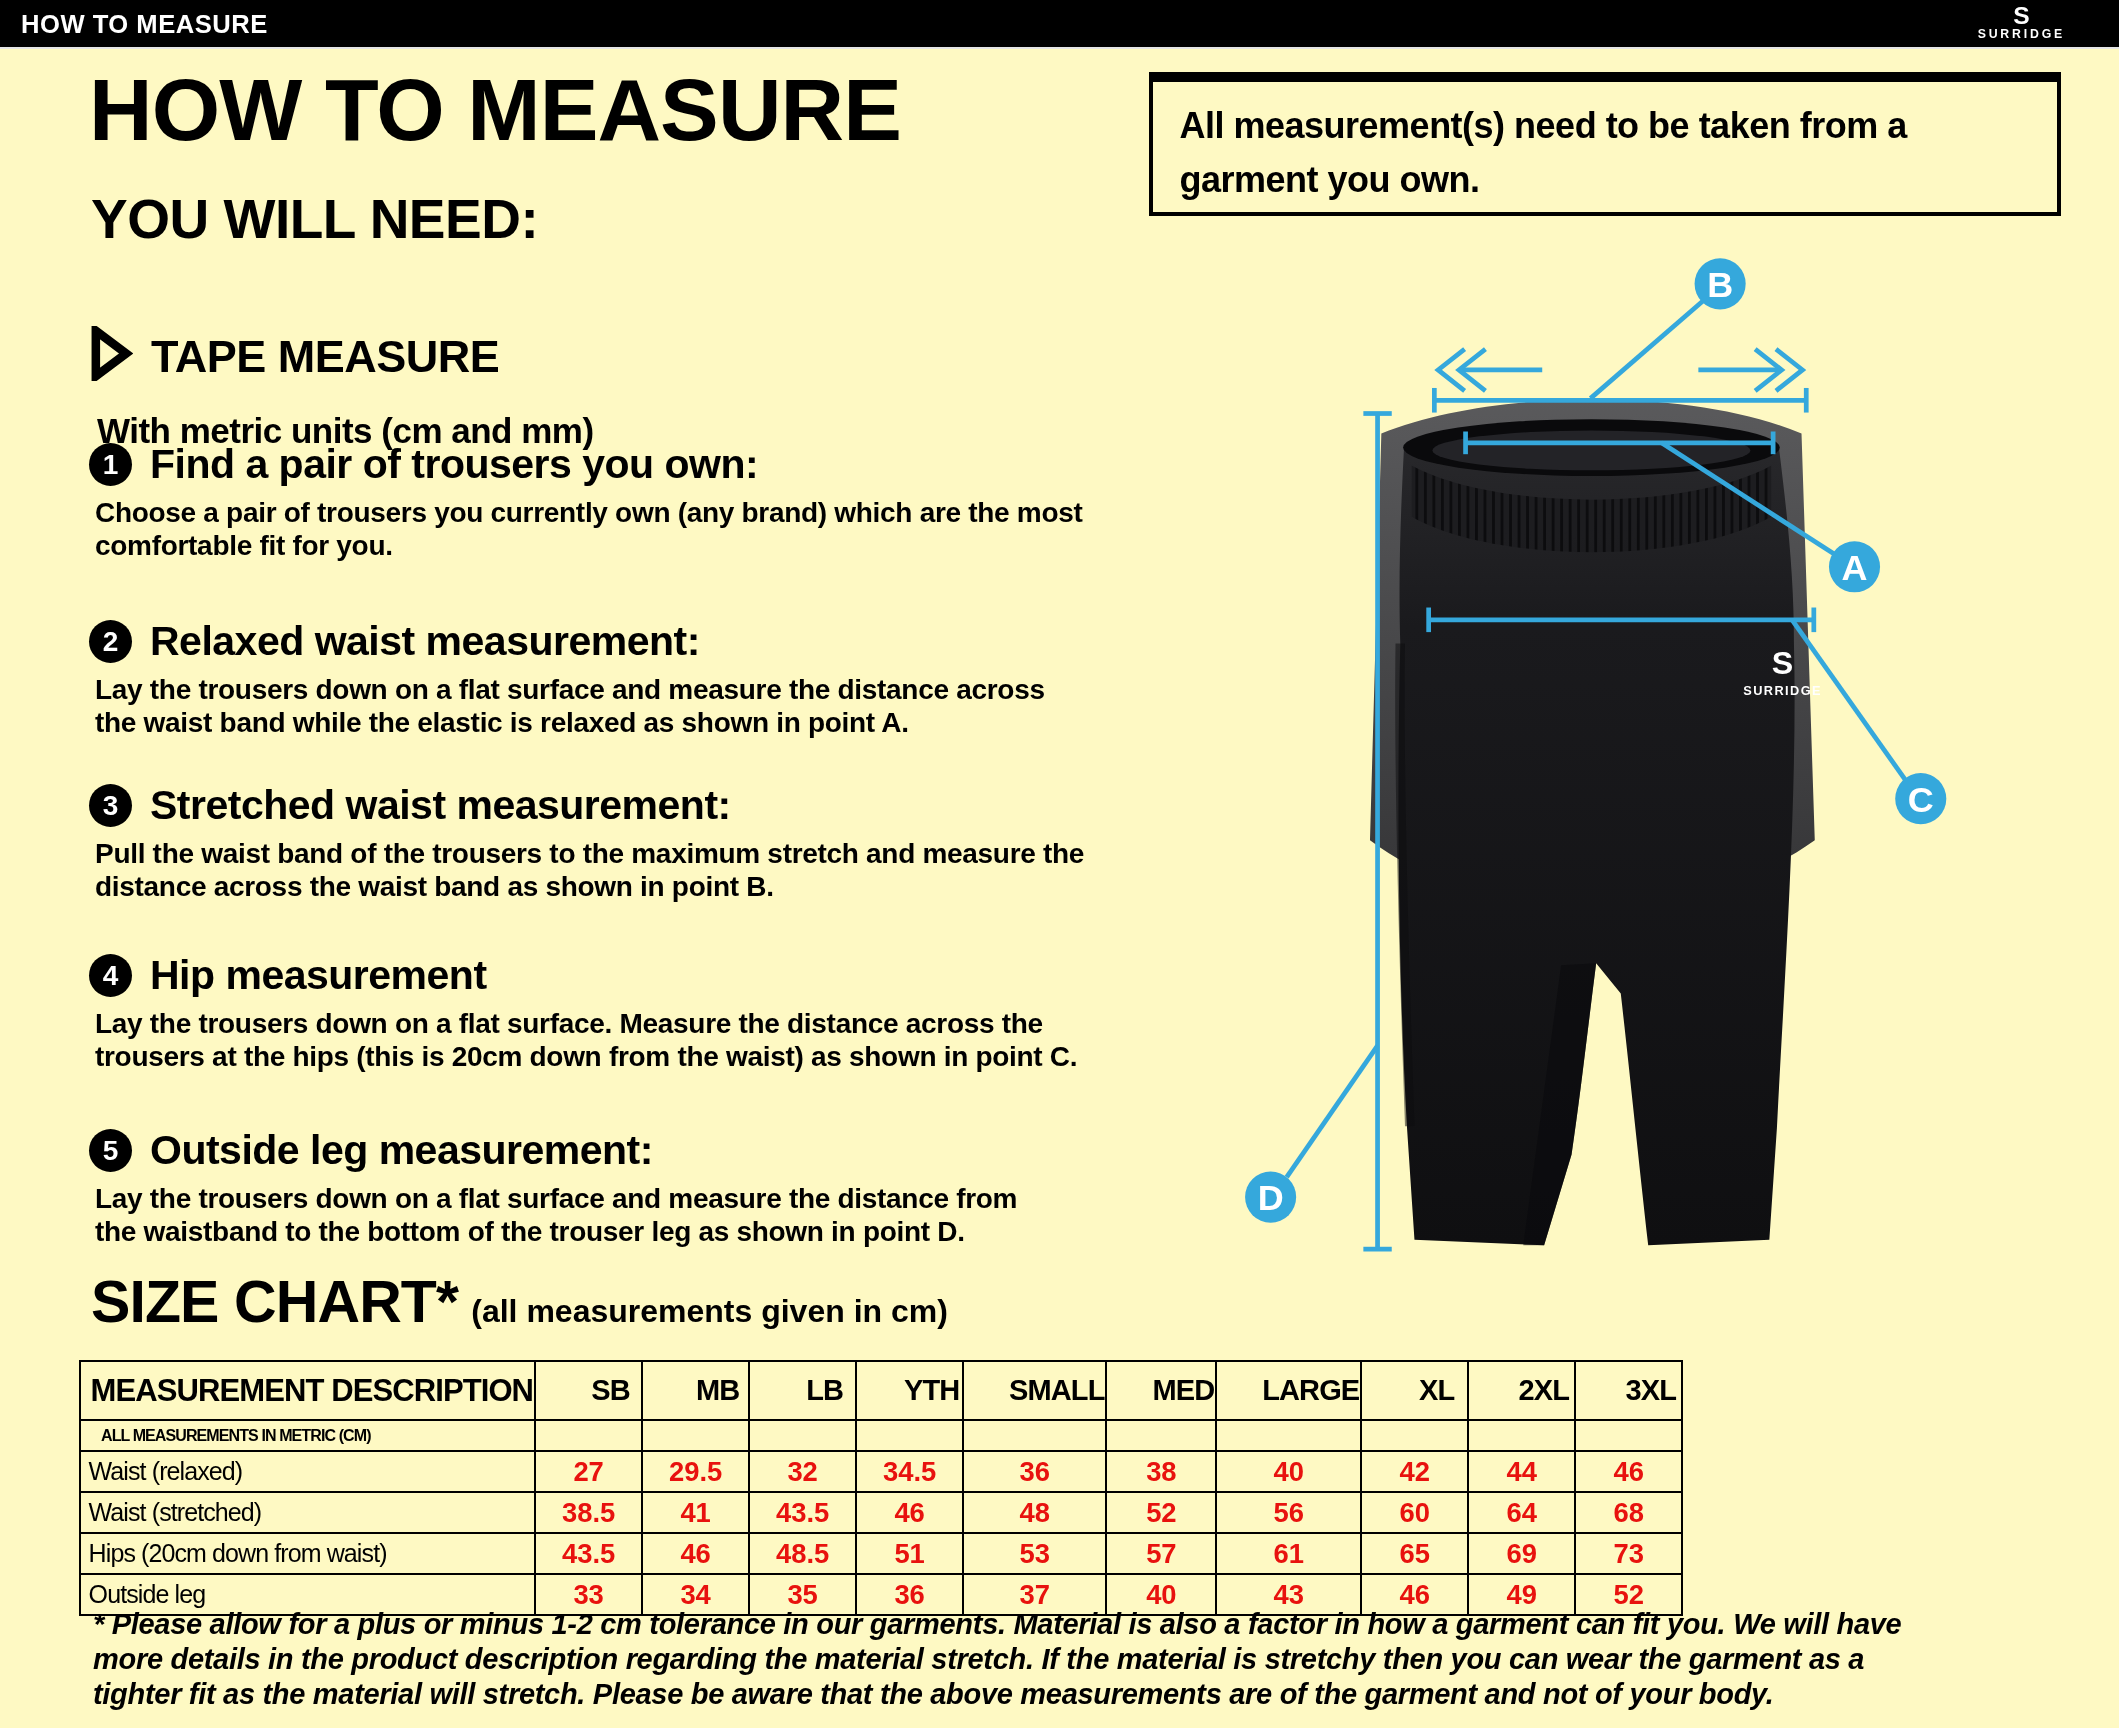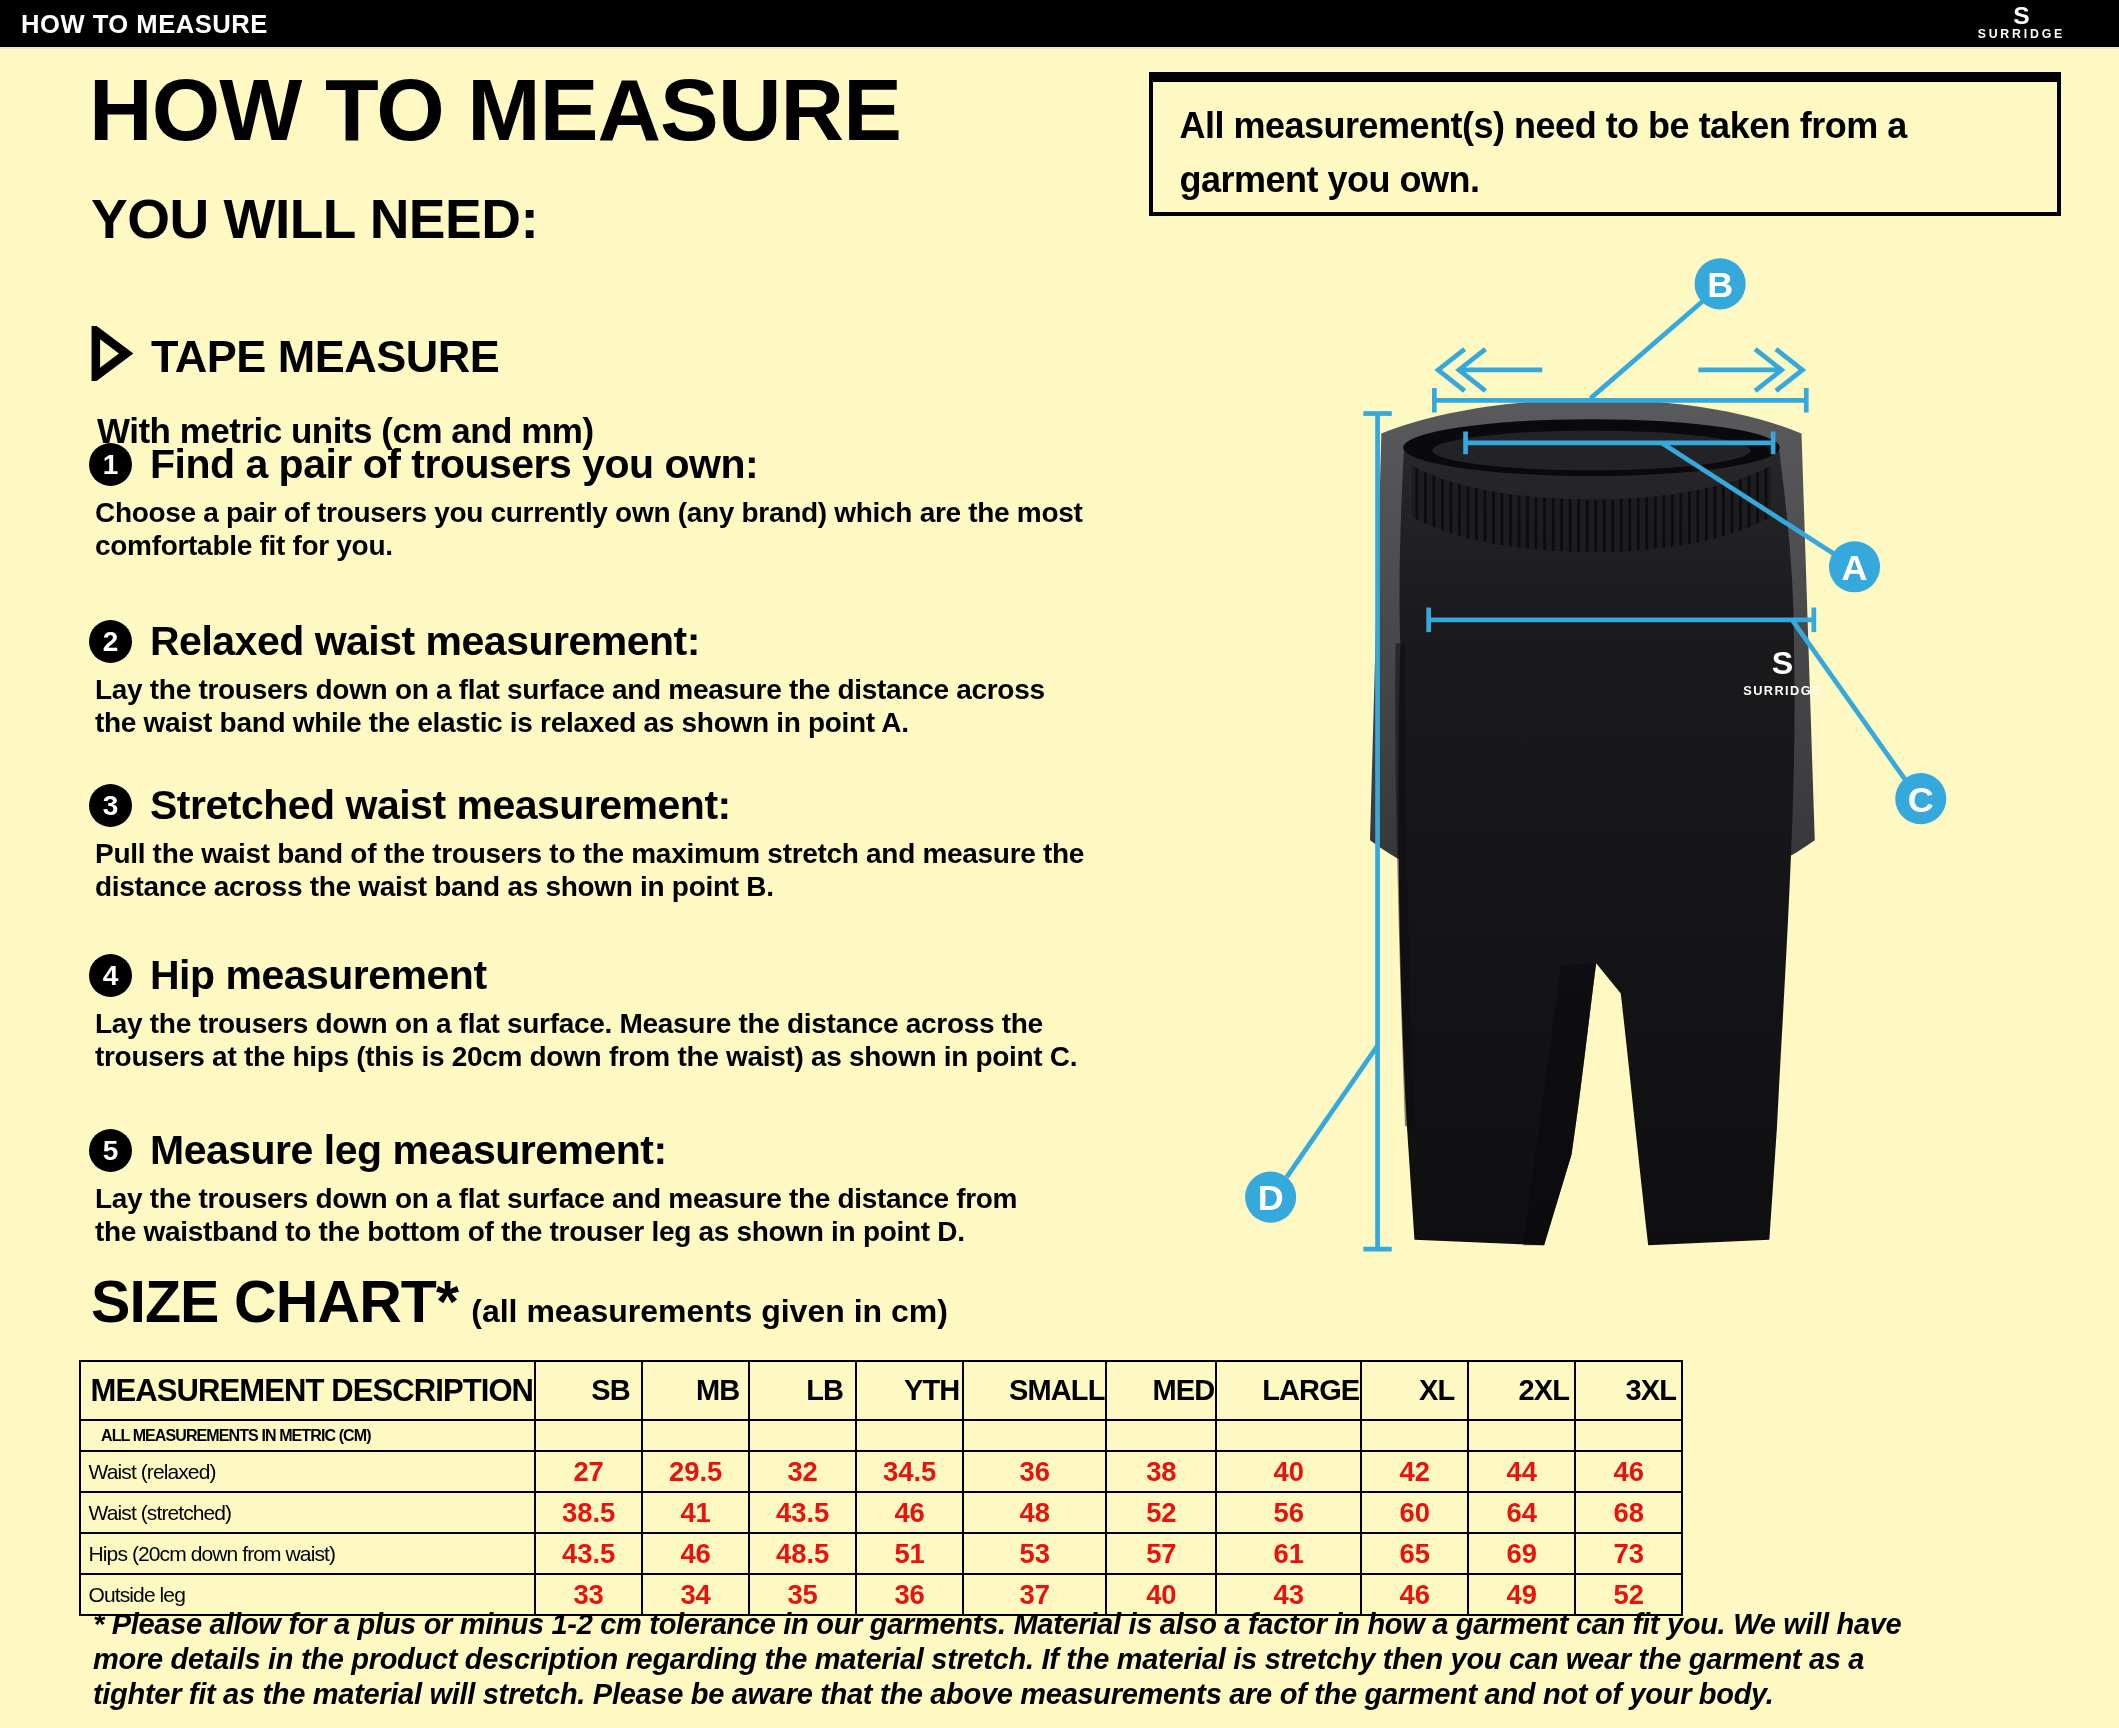--- a/index.html
+++ b/index.html
@@ -43,21 +43,21 @@
   
   .sc-title-row{position:absolute;left:91px;top:1268px;display:flex;align-items:baseline;}
   .sc-title{font-size:59px;font-weight:900;letter-spacing:-0.9px;}
   .sc-sub{font-size:32px;font-weight:800;margin-left:13.2px;}
 
   table.size-table{position:absolute;left:79px;top:1360px;border-collapse:collapse;table-layout:fixed;}
   table.size-table td{border:2.8px solid #000;box-sizing:border-box;overflow:hidden;white-space:nowrap;}
   td.th{height:59px;font-size:29px;font-weight:800;text-align:center;letter-spacing:-0.9px;padding-left:45px;}
   td.th-desc{text-align:left;padding-left:9.5px;font-size:31px;}
   td.unit{height:31px;font-size:16px;font-weight:800;padding-left:20px;letter-spacing:-0.9px;}
-  td.lbl{height:41px;font-size:21px;font-weight:400;padding-left:7.6px;letter-spacing:-0.9px;}
+  td.lbl{height:41px;font-size:25px;font-weight:400;padding-left:7.6px;letter-spacing:-0.9px;}
   td.val{height:41px;font-size:27.4px;font-weight:600;text-align:center;color:#e8120e;}
 
   
   .footnote{position:absolute;left:93px;top:1607px;width:2002px;font-size:29px;font-weight:800;
             font-style:italic;line-height:35px;white-space:pre-line;letter-spacing:-0.3px;}
 
   
   #diagram{position:absolute;left:1211px;top:246px;}
   .blue-ln{stroke:#35a8dc;stroke-width:5;fill:none;}
   .pt-circle{fill:#35a8dc;}
@@ -113,21 +113,21 @@
 distance across the waist band as shown in point B.</div>
   </div>
   <div class="step" style="top:954px">
     <div class="step-circle">4</div>
     <div class="step-title">Hip measurement</div>
     <div class="step-body">Lay the trousers down on a flat surface. Measure the distance across the
 trousers at the hips (this is 20cm down from the waist)  as shown in point C.</div>
   </div>
   <div class="step" style="top:1129px">
     <div class="step-circle">5</div>
-    <div class="step-title">Measure leg measurement:</div>
+    <div class="step-title">Outside leg measurement:</div>
     <div class="step-body">Lay the trousers down on a flat surface and measure the distance from
 the waistband to the bottom of the trouser  leg as shown in point D.</div>
   </div>
 
   <div class="sc-title-row">
     <span class="sc-title">SIZE CHART*</span>
     <span class="sc-sub">(all measurements given in cm)</span>
   </div>
 
   <table class="size-table">

